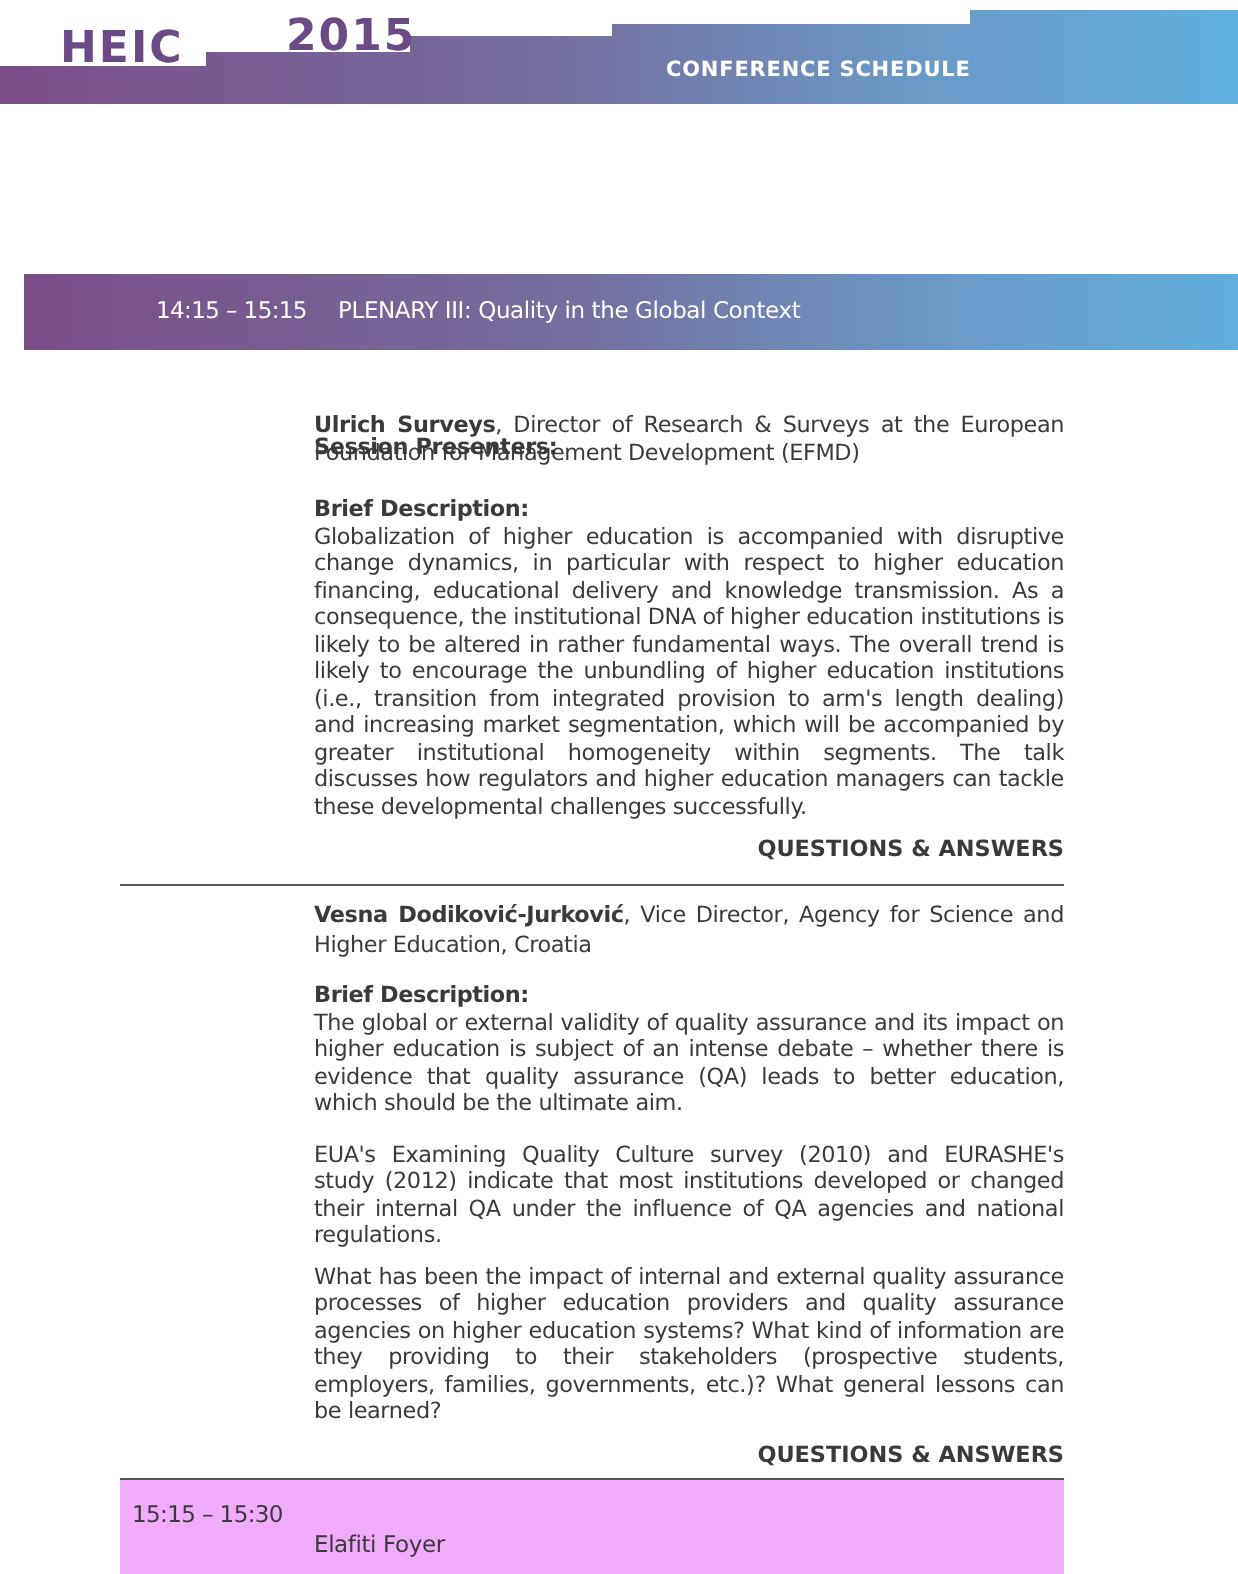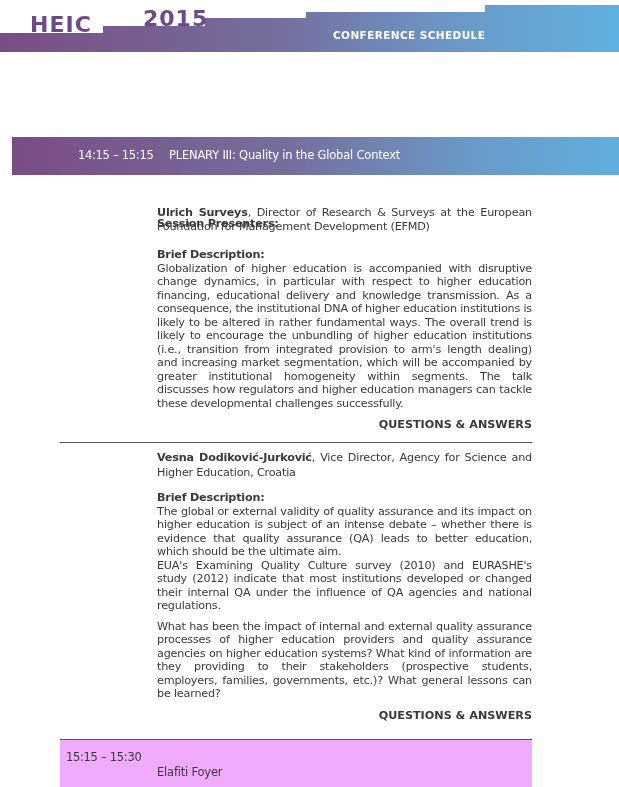--- a/index.html
+++ b/index.html
@@ -77,21 +77,21 @@
 
 <div class="rule" style="top:442px;"></div>
 
 <div class="content" style="top:450px;line-height:15px;">
   <p><span class="bold">Vesna Dodiković-Jurković</span><span>, Vice Director,  Agency for Science and Higher Education, Croatia</span></p>
 </div>
 
 <div class="content" style="top:491px;">
   <div class="label">Brief Description:</div>
   <p style="hyphens:auto;" lang="en">The global or external validity of quality assurance and its impact on higher education is subject of an intense debate – whether there is evidence that quality assurance (QA) leads to better education, which should be the ultimate aim.</p>
-  <p style="margin-top:0;hyphens:auto;" lang="en">EUA's Examining Quality Culture survey (2010) and EURASHE's study (2012) indicate that most institutions developed or changed their internal QA under the influence of QA agencies and national regulations.</p>
+  <p style="margin-top:12px;hyphens:auto;" lang="en">EUA's Examining Quality Culture survey (2010) and EURASHE's study (2012) indicate that most institutions developed or changed their internal QA under the influence of QA agencies and national regulations.</p>
   <p style="margin-top:7px;hyphens:auto;" lang="en">What has been the impact of internal and external quality assurance processes of higher education providers and quality assurance agencies on higher education systems? What kind of information are they providing to their stakeholders (prospective students, employers, families, governments, etc.)? What general lessons can be learned?</p>
   <div class="qa" style="margin-top:8px;">QUESTIONS &amp; ANSWERS</div>
 </div>
 
 <div class="rule" style="top:739px;"></div>
 
 <div id="break-row">
   <span class="time">15:15 – 15:30</span>
   <span class="loc">Elafiti Foyer</span>
 </div>

